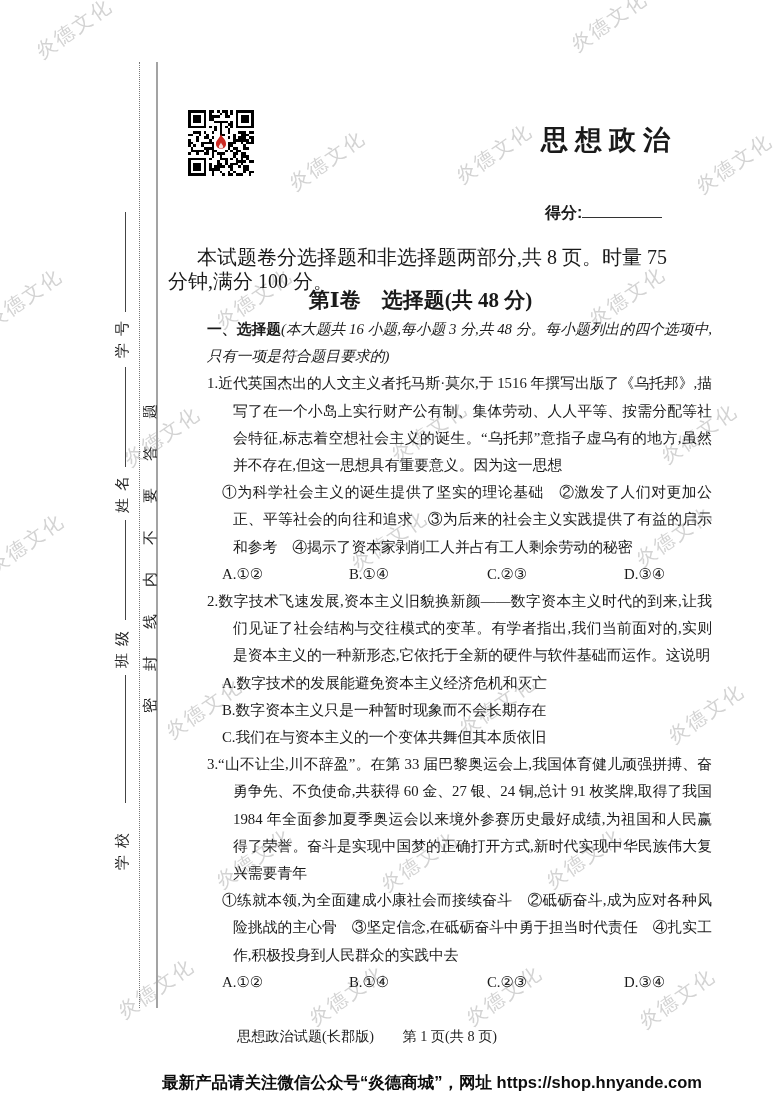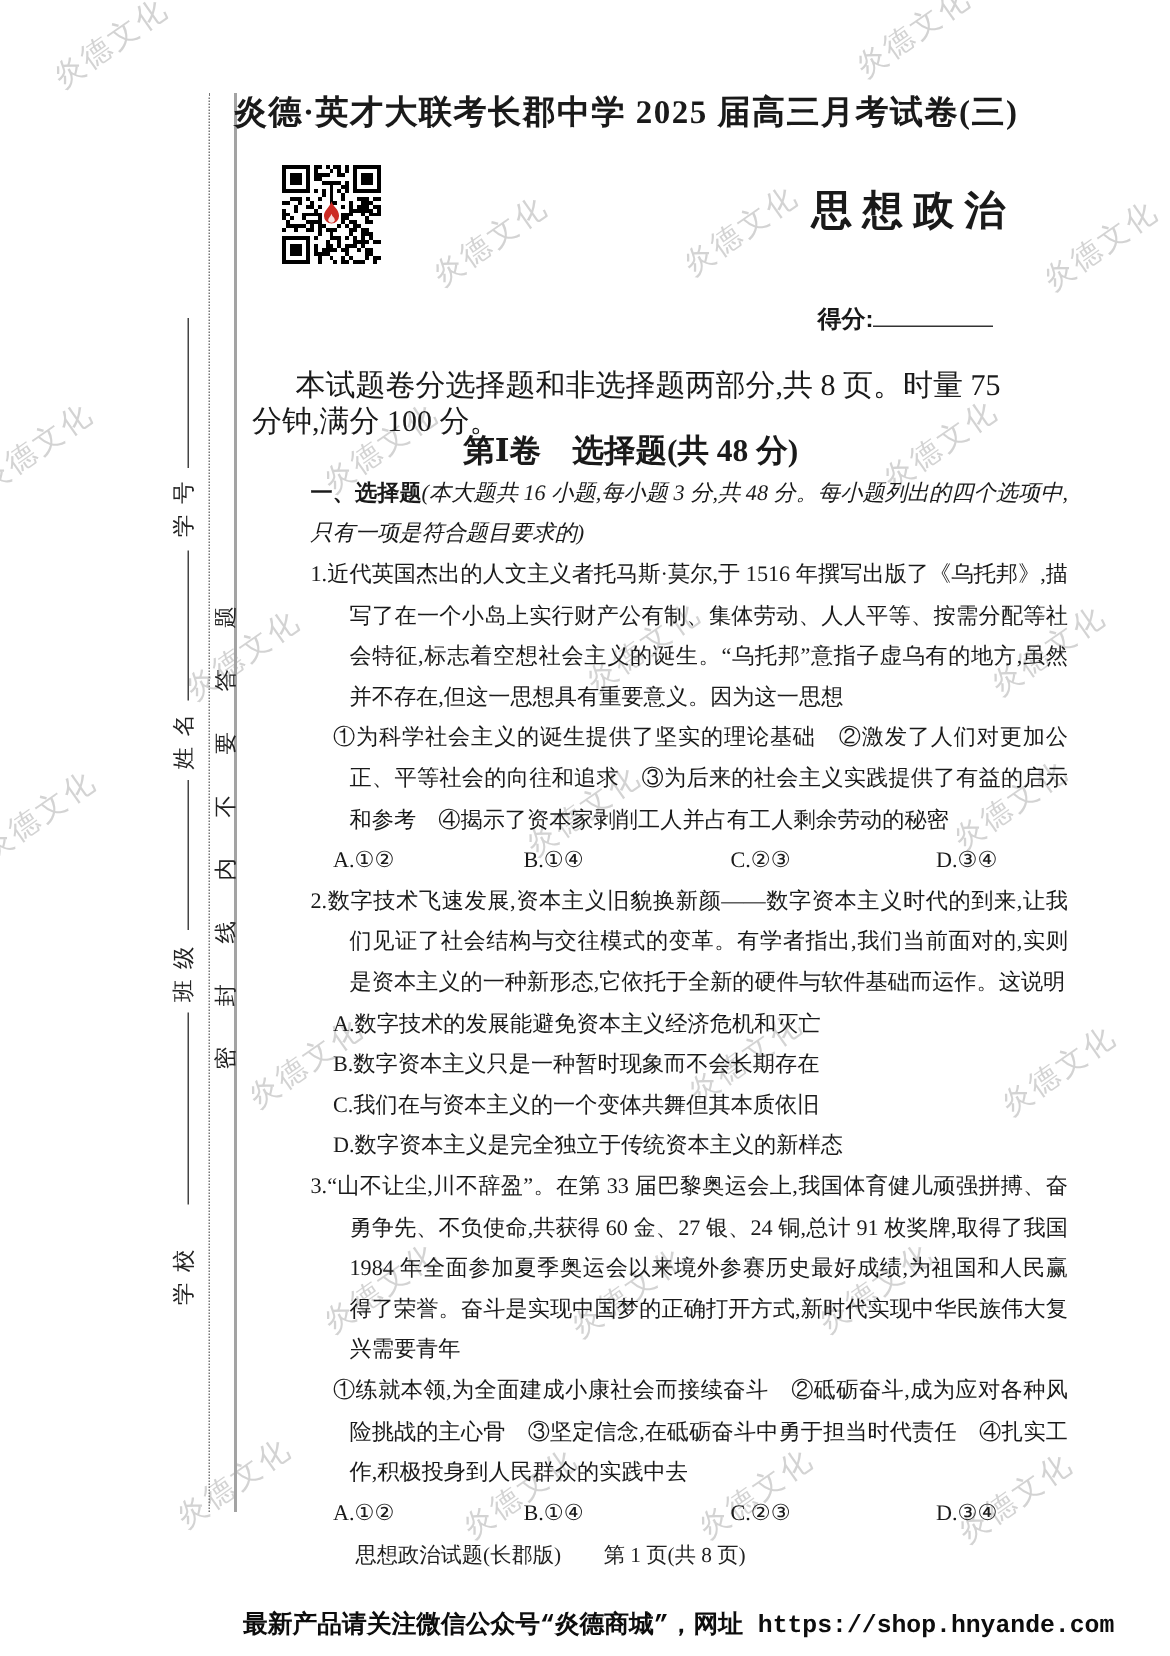--- a/index.html
+++ b/index.html
@@ -51,21 +51,21 @@
   .subopts{padding-left:26px;text-indent:-11px;}
   .choice-grid{padding-left:15px;display:flex;}
   .choice-grid span:nth-child(1){width:127px;}
   .choice-grid span:nth-child(2){width:138px;}
   .choice-grid span:nth-child(3){width:137px;}
   .choice-line{padding-left:15px;text-align:left;}
 
   .footer{position:absolute;left:157px;top:1027px;width:420px;text-align:center;
       font-size:14.2px;color:#222;}
   .promo{position:absolute;left:162px;top:1072px;font-size:16.5px;font-weight:bold;
-      color:#0d0d0d;font-family:Liberation Mono, monospace;}
+      color:#0d0d0d;font-family:Liberation Sans, sans-serif;}
 </style>
 </head>
 <body>
 
 <div class="page">
 
   <div id="wm-layer">
       <div class="wm" style="left: 30px; top: 15px;">炎德文化</div>
       <div class="wm" style="left: 565px; top: 8px;">炎德文化</div>
       <div class="wm" style="left: 283px; top: 147px;">炎德文化</div>
@@ -99,21 +99,20 @@
       <div class="vlabel" style="left: 99px; top: 327px;">学号</div>
       <div class="field-line" style="top: 367px; height: 100px;"></div>
       <div class="vlabel" style="left: 99px; top: 482px;">姓名</div>
       <div class="field-line" style="top: 520px; height: 100px;"></div>
       <div class="vlabel" style="left: 99px; top: 637px;">班级</div>
       <div class="field-line" style="top: 675px; height: 128px;"></div>
       <div class="vlabel" style="left: 99px; top: 839px;">学校</div>
     </div>
   <div class="seal-text">密封线内不要答题</div>
 
-  <div class="exam-title">炎德·英才大联考长郡中学 2025 届高三月考试卷(三)</div>
   <div class="qr" id="qr-box">
       <svg width="66" height="66" viewBox="0 0 25 25" shape-rendering="crispEdges">
         <rect x="8" y="0" width="1" height="1" fill="#000"></rect>
         <rect x="9" y="0" width="1" height="1" fill="#000"></rect>
         <rect x="11" y="0" width="1" height="1" fill="#000"></rect>
         <rect x="13" y="0" width="1" height="1" fill="#000"></rect>
         <rect x="14" y="0" width="1" height="1" fill="#000"></rect>
         <rect x="16" y="0" width="1" height="1" fill="#000"></rect>
         <rect x="8" y="1" width="1" height="1" fill="#000"></rect>
         <rect x="12" y="1" width="1" height="1" fill="#000"></rect>
@@ -342,21 +341,20 @@
             <span>B.①④</span>
             <span>C.②③</span>
             <span>D.③④</span>
           </div>
         </div>
         <div class="question">
           <div class="qstem"><span class="qnum">2.</span><span>数字技术飞速发展,资本主义旧貌换新颜——数字资本主义时代的到来,让我们见证了社会结构与交往模式的变革。有学者指出,我们当前面对的,实则是资本主义的一种新形态,它依托于全新的硬件与软件基础而运作。这说明</span></div>
           <div class="choice-line">A.数字技术的发展能避免资本主义经济危机和灭亡</div>
           <div class="choice-line">B.数字资本主义只是一种暂时现象而不会长期存在</div>
           <div class="choice-line">C.我们在与资本主义的一个变体共舞但其本质依旧</div>
-          <div class="choice-line">D.数字资本主义是完全独立于传统资本主义的新样态</div>
         </div>
         <div class="question">
           <div class="qstem"><span class="qnum">3.</span><span>“山不让尘,川不辞盈”。在第 33 届巴黎奥运会上,我国体育健儿顽强拼搏、奋勇争先、不负使命,共获得 60 金、27 银、24 铜,总计 91 枚奖牌,取得了我国 1984 年全面参加夏季奥运会以来境外参赛历史最好成绩,为祖国和人民赢得了荣誉。奋斗是实现中国梦的正确打开方式,新时代实现中华民族伟大复兴需要青年</span></div>
           <div class="subopts">①练就本领,为全面建成小康社会而接续奋斗　②砥砺奋斗,成为应对各种风险挑战的主心骨　③坚定信念,在砥砺奋斗中勇于担当时代责任　④扎实工作,积极投身到人民群众的实践中去</div>
           <div class="choice-grid">
             <span>A.①②</span>
             <span>B.①④</span>
             <span>C.②③</span>
             <span>D.③④</span>
           </div>

